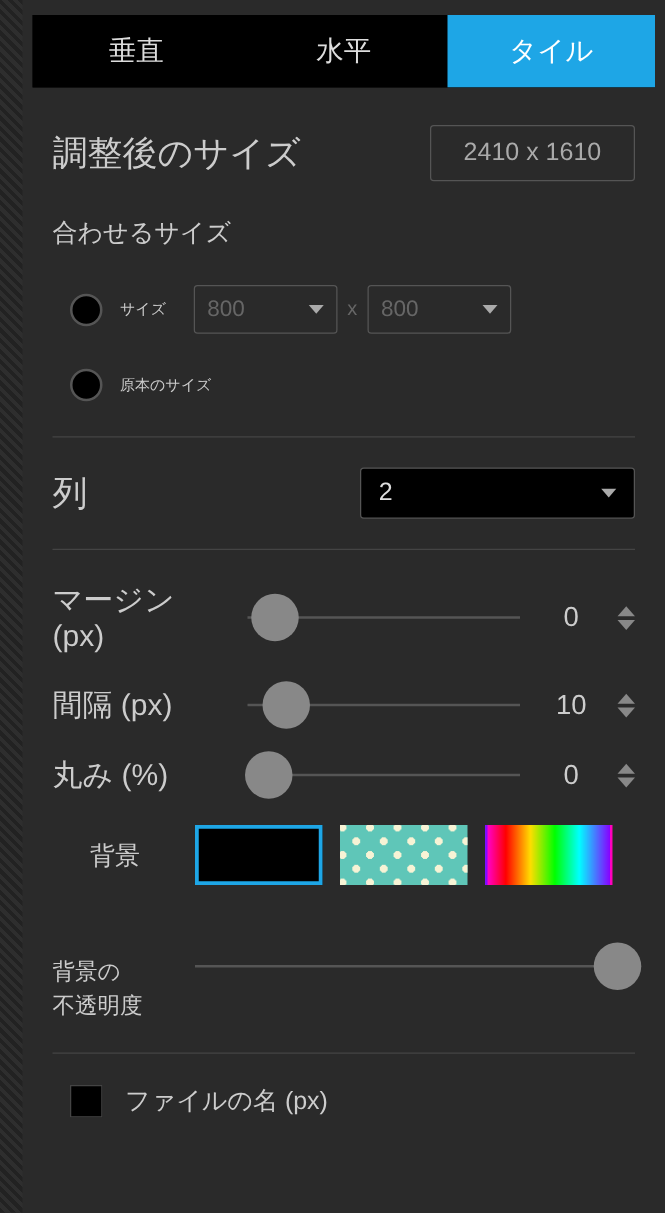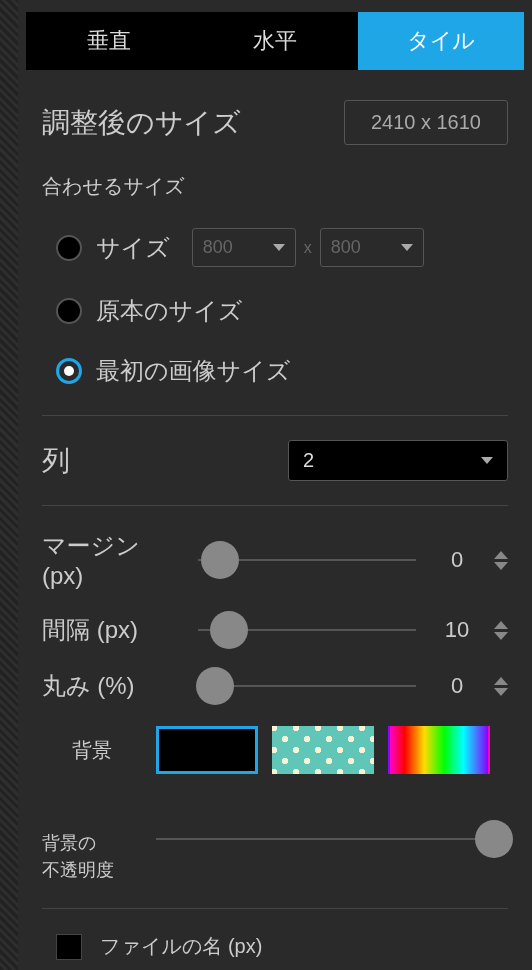--- a/index.html
+++ b/index.html
@@ -102,35 +102,35 @@
     background: #2a2a2a;
   }
   .radio.selected::after {
     content: '';
     width: 10px;
     height: 10px;
     border-radius: 50%;
     background: #fff;
   }
   .radio-label {
-    font-size: 24px;
+    font-size: 12px;
   }
   .size-inputs {
     display: flex;
     align-items: center;
     gap: 8px;
     margin-left: 8px;
   }
   .size-select {
     border: 1px solid #555;
     background: #2a2a2a;
     color: #666;
     font-size: 18px;
     padding: 8px 10px;
-    width: 104px;
+    width: 115px;
     border-radius: 3px;
     display: flex;
     align-items: center;
     justify-content: space-between;
   }
   .x-sep {
     color: #666;
     font-size: 16px;
   }
   .divider {
@@ -324,24 +324,20 @@
             <span class="caret-down"></span>
           </div>
         </div>
       </div>
 
       <div class="radio-row">
         <div class="radio"></div>
         <span class="radio-label">原本のサイズ</span>
       </div>
 
-      <div class="radio-row">
-        <div class="radio selected"></div>
-        <span class="radio-label">最初の画像サイズ</span>
-      </div>
 
     </div>
 
     <hr class="divider">
 
     <div class="col-row">
       <span class="label">列</span>
       <div class="select-box">
         <span>2</span>
         <span class="caret-down"></span>

